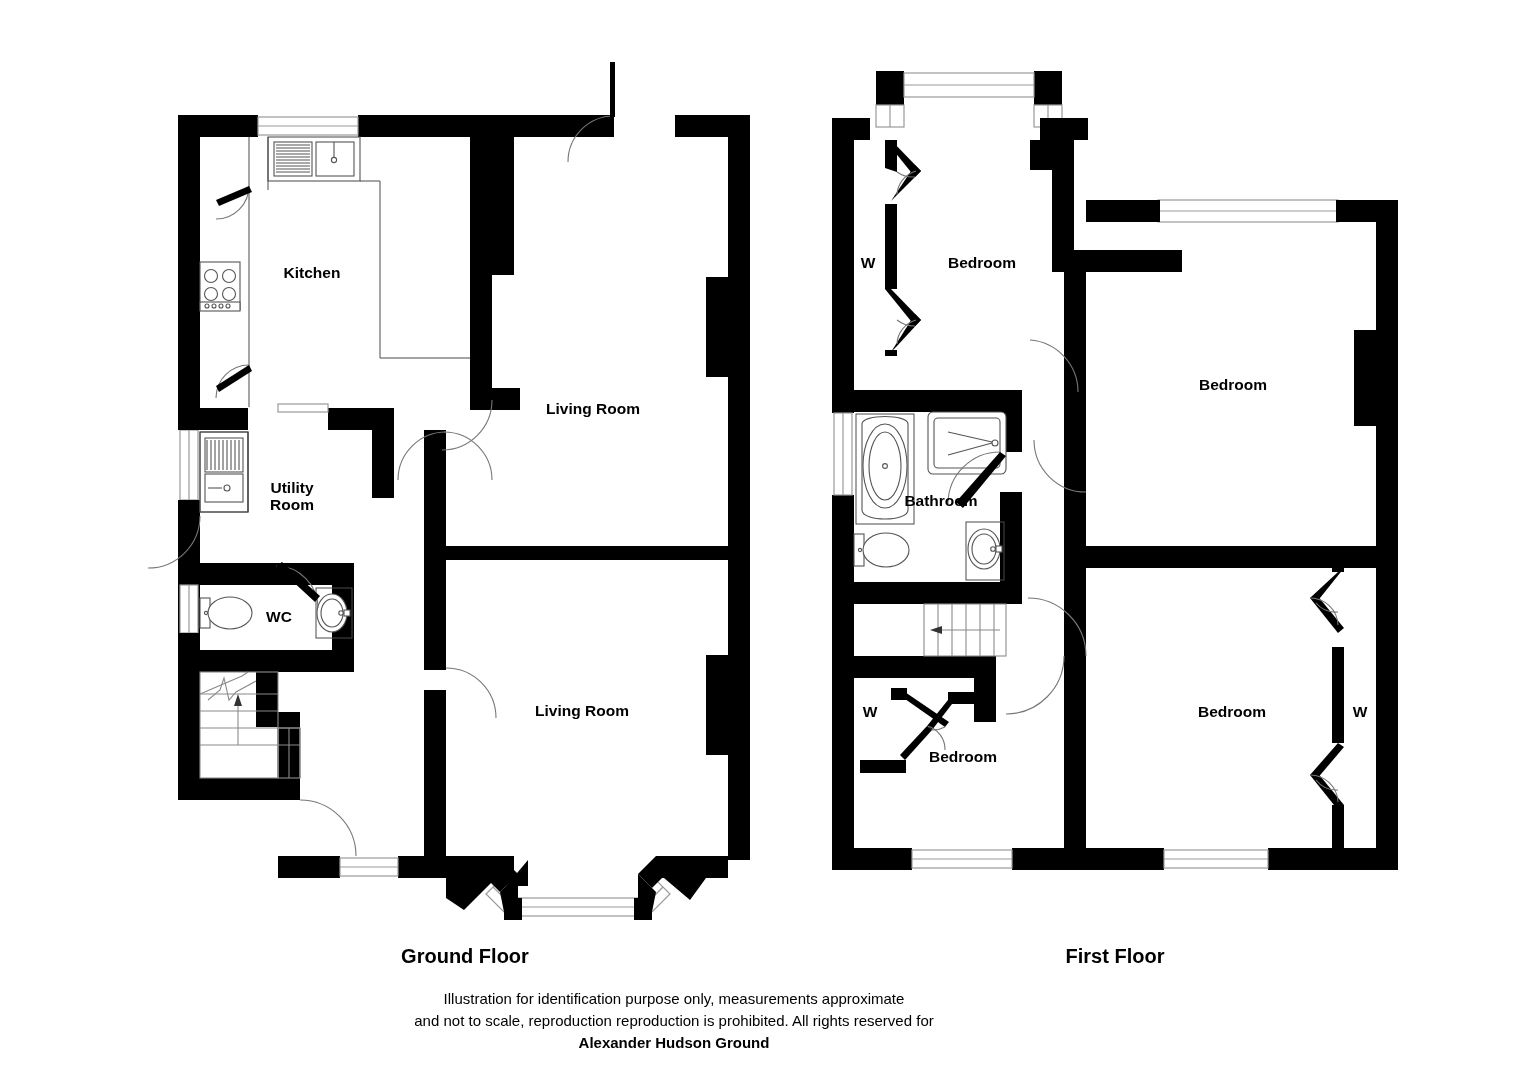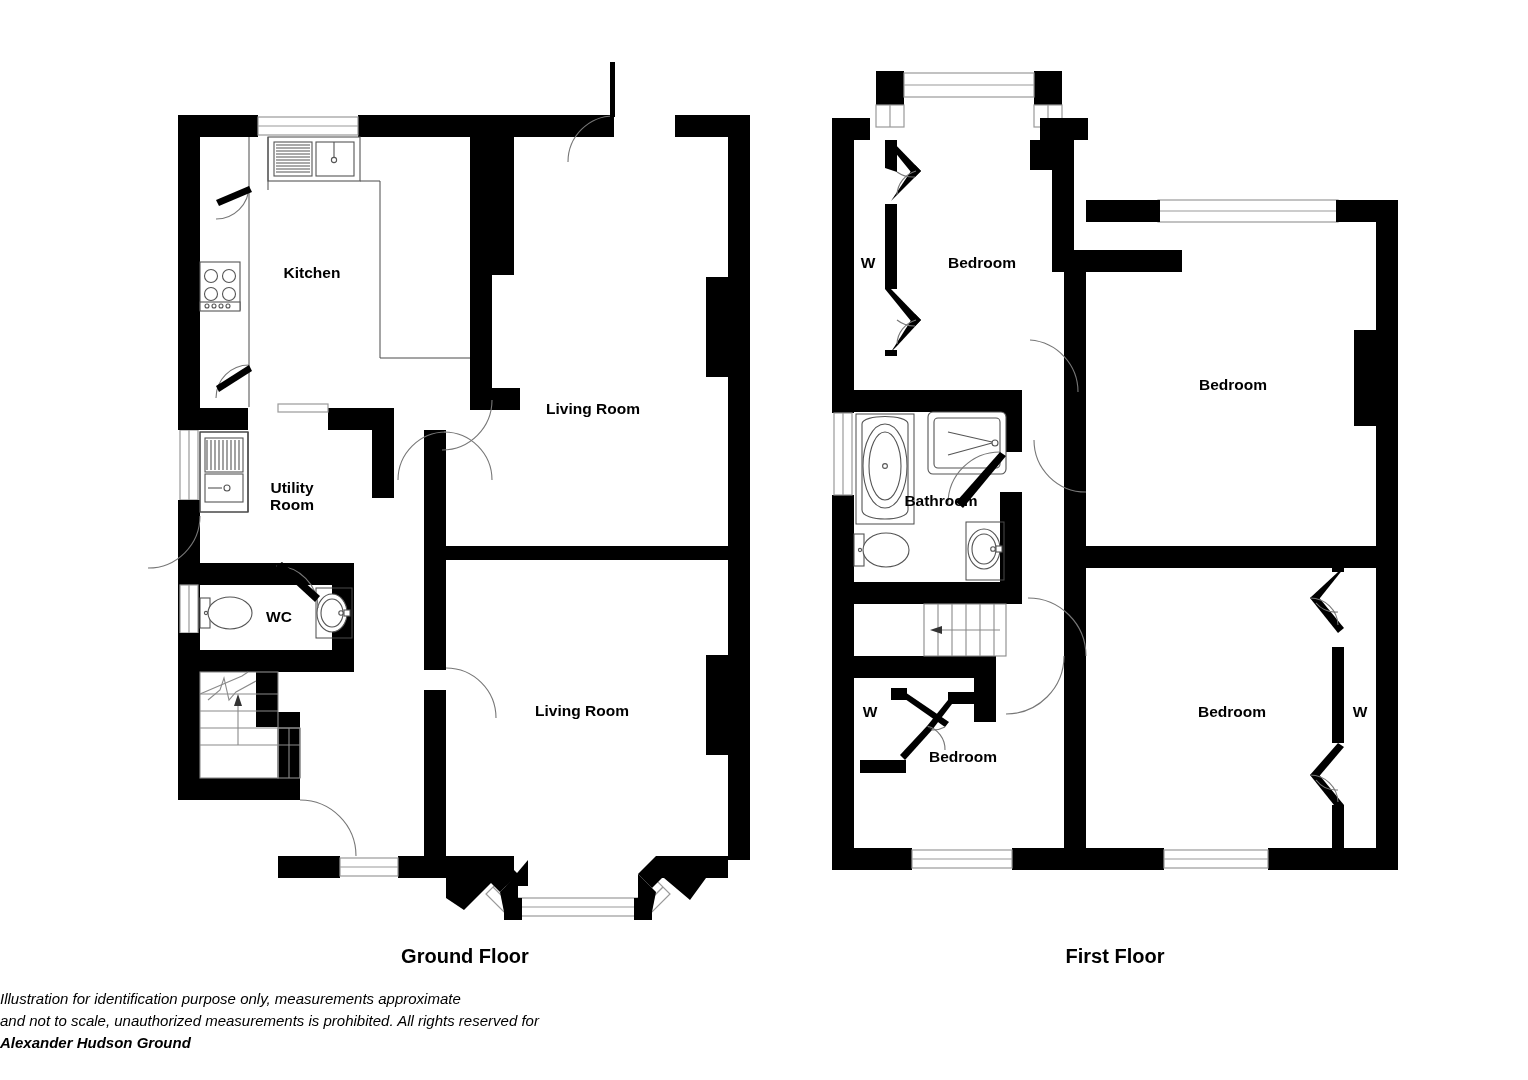--- a/index.html
+++ b/index.html
@@ -50,21 +50,21 @@
     font-weight: bold;
     fill: #000000;
     text-anchor: middle;
     dominant-baseline: middle;
   }
   .footer-wrap {
     position: absolute;
     left: 0;
     top: 988px;
     width: 1348px;
-    font-style: italic;
+    text-align: center;
   }
   .footer-line {
     font-family: "Liberation Sans", sans-serif;
     font-size: 15px;
     color: #000000;
     line-height: 22px;
   }
   .footer-line.bold { font-weight: bold; }
 </style>
 </head>
@@ -531,15 +531,15 @@
     <text class="wlabel" x="870" y="713">W</text>
     <text class="wlabel" x="1360" y="713">W</text>
 
     <text class="floorlabel" x="1115" y="958">First Floor</text>
   </g>
 
 </svg>
 
 <div class="footer-wrap">
   <div class="footer-line">Illustration for identification purpose only, measurements approximate</div>
-  <div class="footer-line">and not to scale, unauthorized measurements is prohibited. All rights reserved for</div>
+  <div class="footer-line">and not to scale, reproduction reproduction is prohibited. All rights reserved for</div>
   <div class="footer-line bold">Alexander Hudson Ground</div>
 </div>
 
 </body></html>

